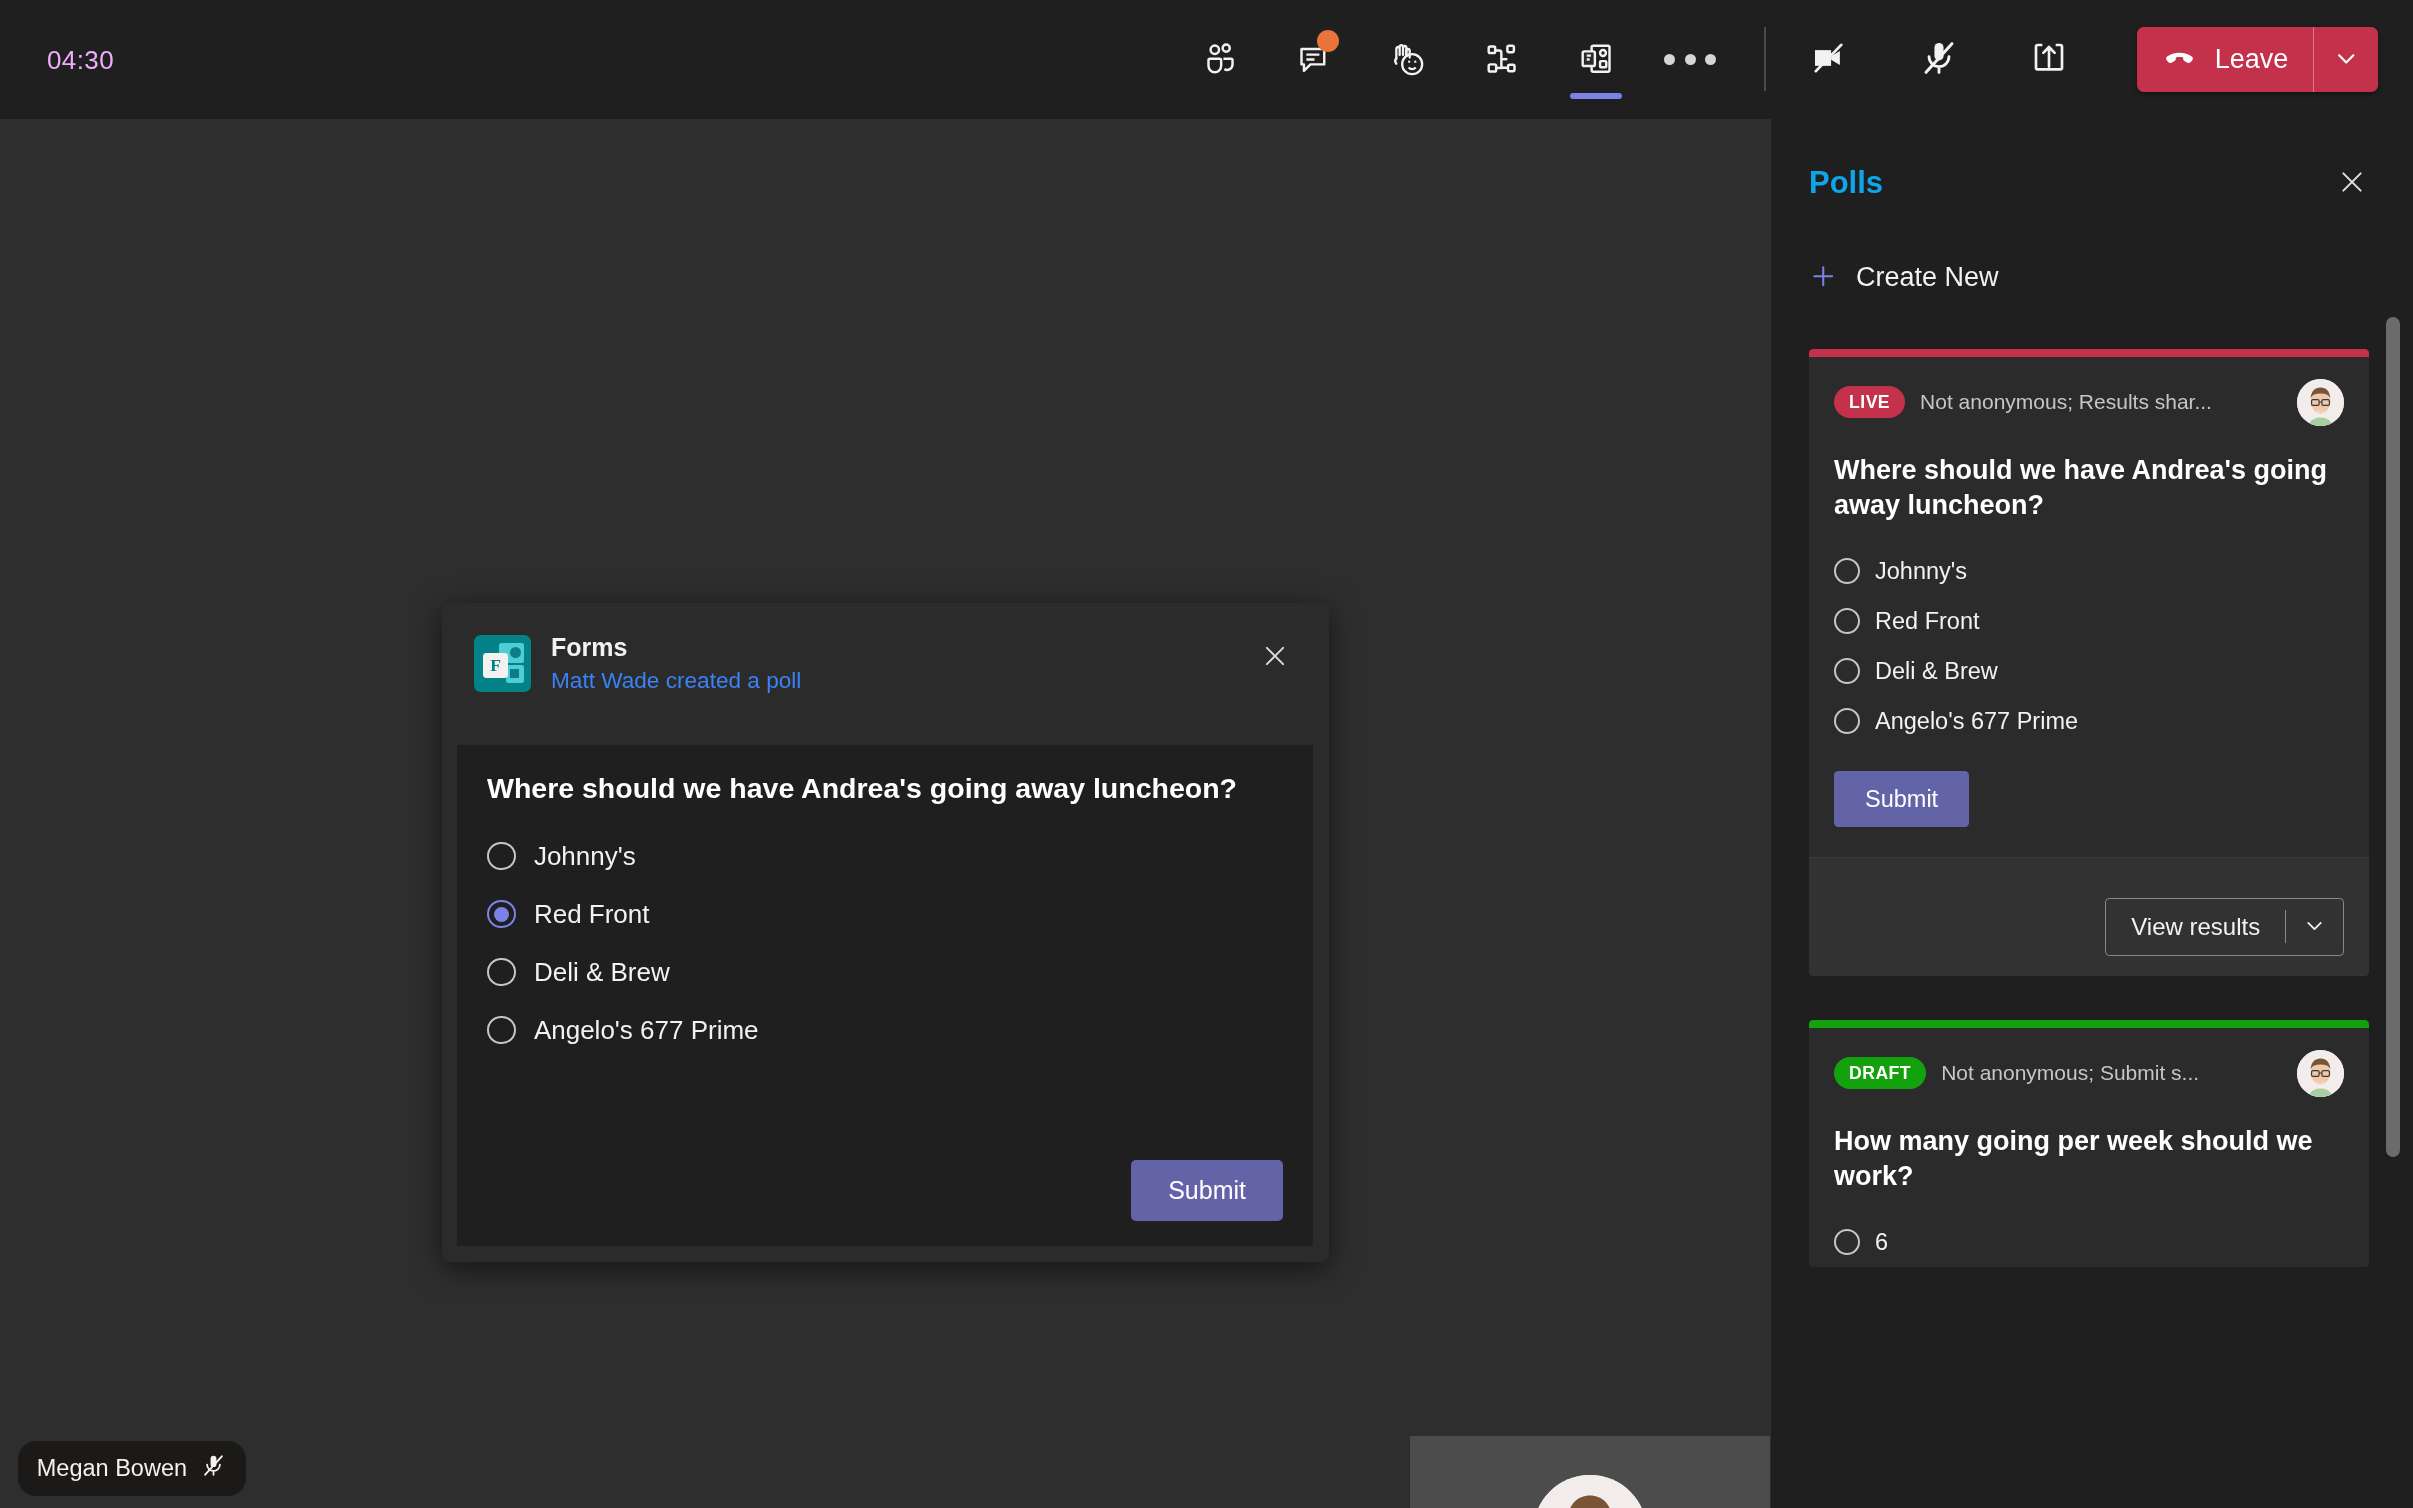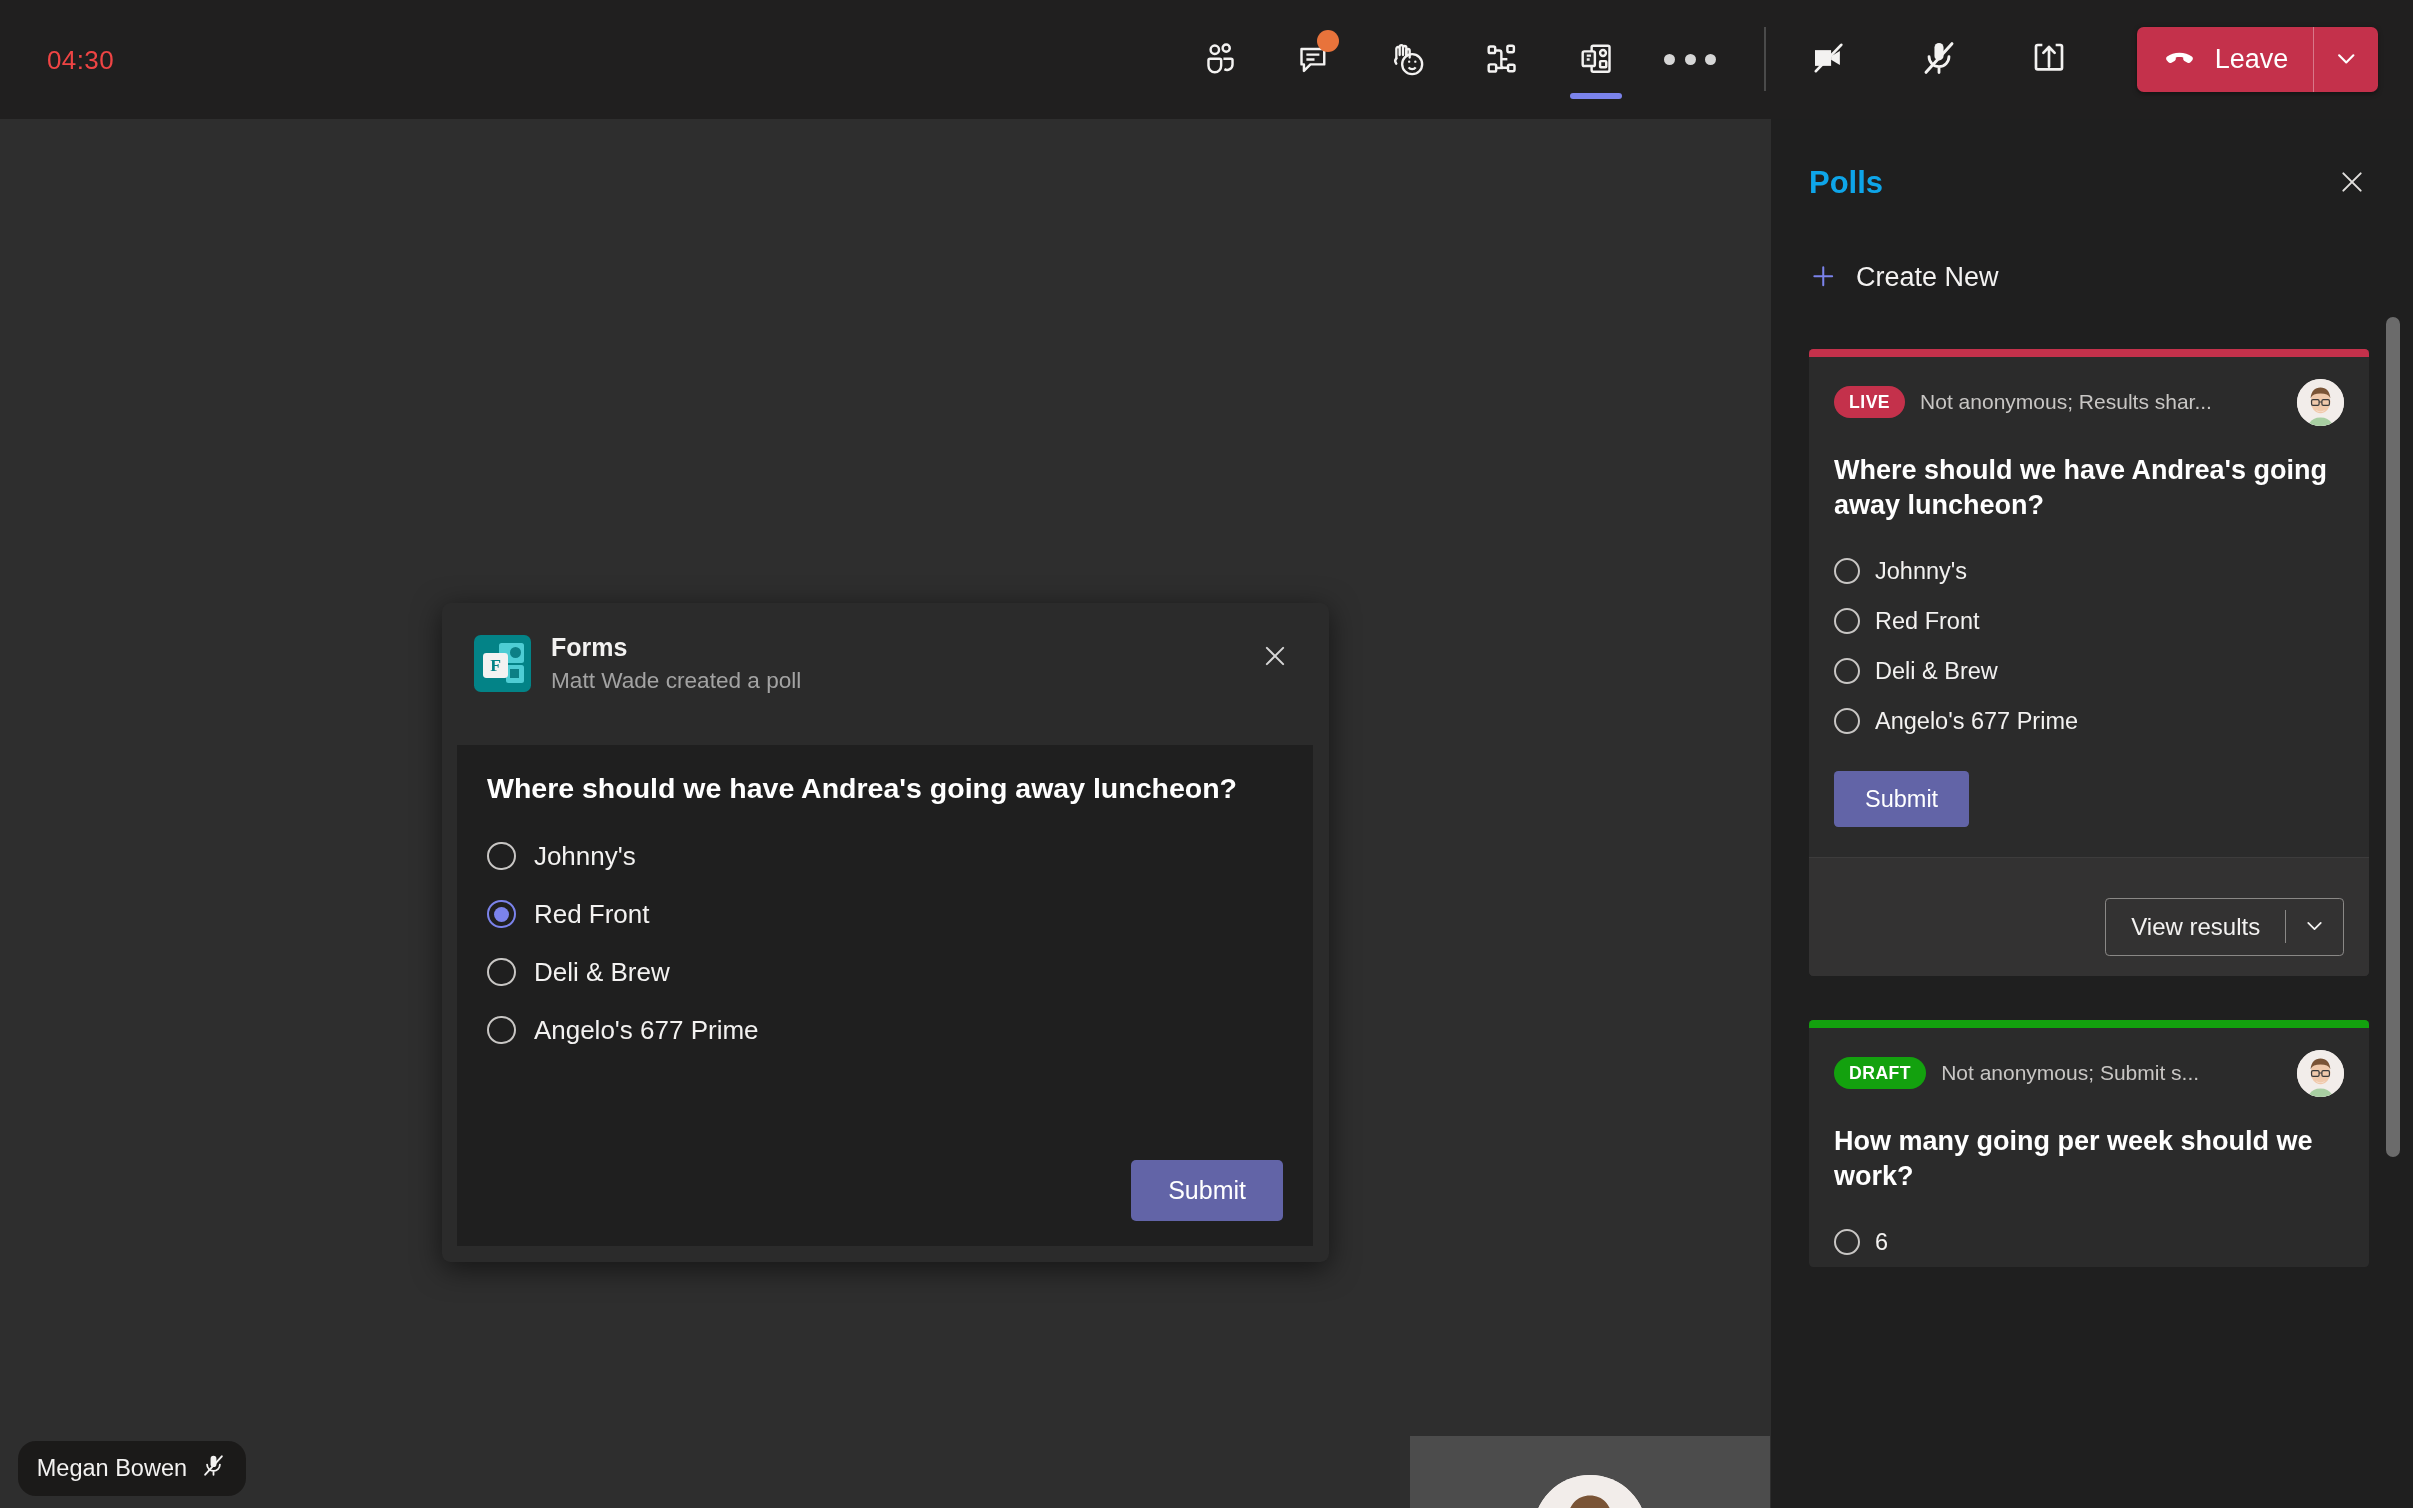--- a/index.html
+++ b/index.html
@@ -13,21 +13,21 @@
   
   .topbar {
     position: absolute; top: 0; left: 0;
     width: 2413px; height: 119px;
     background: #201f1f;
     display: flex; align-items: center;
   }
   .timer {
     position: absolute; left: 47px; top: 50%;
     transform: translateY(-50%);
-    color: #ef4444; font-size: 26px; letter-spacing: 0.4px;
+    color: #f0abfc; font-size: 26px; letter-spacing: 0.4px;
   }
   .center-tools {
     position: absolute; left: 1173px; top: 0;
     height: 119px; display: flex; align-items: center; gap: 0;
   }
   .tool {
     position: relative;
     width: 94px; height: 119px;
     display: flex; align-items: center; justify-content: center;
     cursor: pointer;
@@ -136,21 +136,21 @@
   }
   .forms-icon .g4 {
     position: absolute; left: 36px; top: 11.7px;
     width: 11px; height: 11px; border-radius: 50%; background: #0c7f85;
   }
   .forms-icon .g5 {
     position: absolute; left: 36px; top: 34px;
     width: 9.2px; height: 9.2px; background: #0c7f85;
   }
   .modal-title { color: #f3f2f1; font-size: 25px; font-weight: bold; line-height: 1.25; }
-  .modal-sub { color: #a3a3a3; font-size: 22.6px; line-height: 1.3; margin-top: 3.4px; }
+  .modal-sub { color: #3b82f6; font-size: 22.6px; line-height: 1.3; margin-top: 3.4px; }
   .modal-close {
     position: absolute; right: 35px; top: 35px;
     width: 39px; height: 39px; display: flex;
     align-items: center; justify-content: center; cursor: pointer;
   }
   .modal-body {
     position: absolute; left: 15px; top: 142px;
     width: 856px; height: 501px;
     background: #1f1f1f;
     padding: 27px 30px 0 30px;

